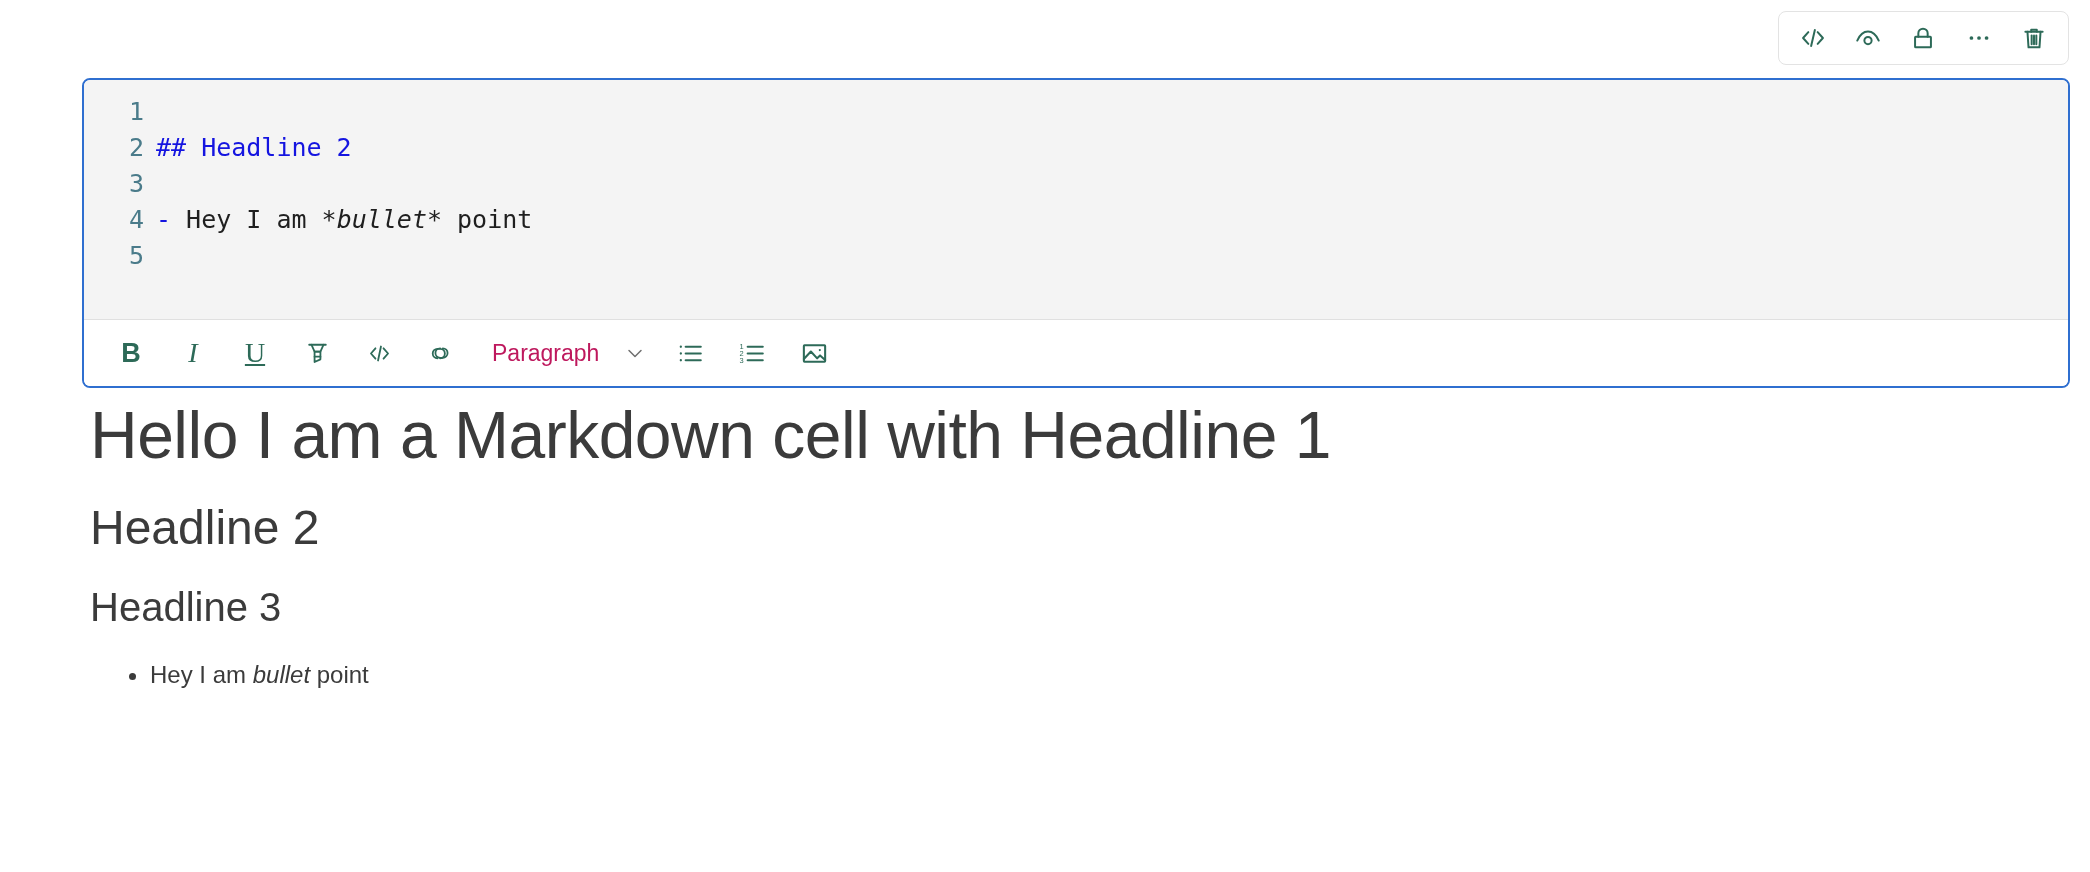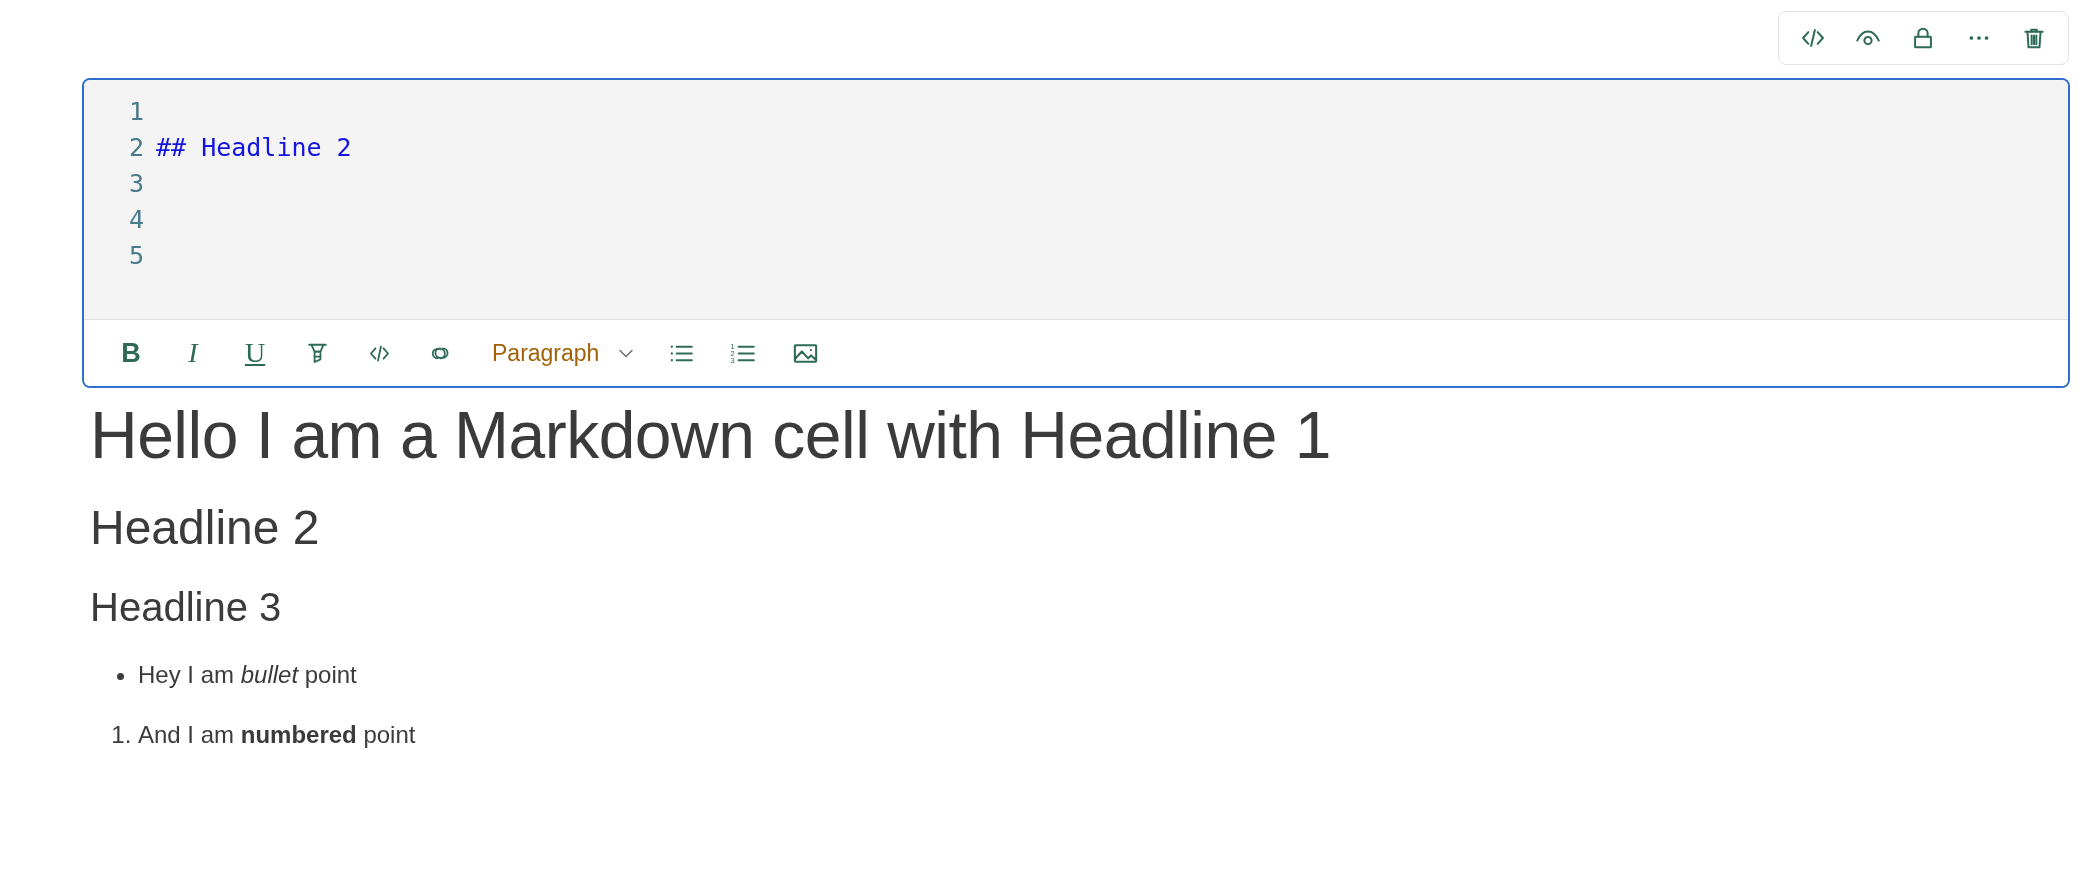--- a/index.html
+++ b/index.html
@@ -117,25 +117,25 @@
     padding: 0 6px;
     font-family: "Liberation Serif", serif;
     font-size: 28px;
   }
   .fmt-btn.bold   { font-family: "Liberation Sans", sans-serif; font-weight: bold; font-size: 27px; }
   .fmt-btn.italic { font-style: italic; font-size: 28px; }
   .fmt-btn.underline { text-decoration: underline; font-size: 28px; }
   .fmt-select {
     display: flex;
     align-items: center;
-    gap: 15px;
+    gap: 24px;
     height: 46px;
     padding: 0 10px 0 14px;
     margin-left: 4px;
-    color: #a16207;
+    color: #be185d;
     font-family: "Liberation Sans", sans-serif;
     font-size: 23px;
     cursor: pointer;
   }
   .fmt-select .chev { color: #6f6f6f; display: flex; }
   .fmt-btn svg { display: block; }
 
   
   .preview {
     position: absolute;
@@ -166,21 +166,21 @@
     color: #3b3b3b;
   }
   .preview ul, .preview ol {
     margin: 26px 0 0 0;
     padding-left: 48px;
     font-size: 24px;
     line-height: 1.5;
     color: #3b3b3b;
   }
   .preview ol { margin-top: 24px; }
-  .preview li { margin: 0; }
+  .preview li { margin: 12px; }
   .preview em { font-style: italic; }
   .preview strong { font-weight: bold; }
 </style>
 </head>
 <body>
 
 <div class="cell-toolbar">
 
   <div class="tb-btn" title="Show code">
     <span>
@@ -246,20 +246,21 @@
       <span class="gutter">2</span>
       <span class="code-text"><span class="tok-heading">## </span><span class="tok-heading">Headline 2</span></span>
     </div>
 
     <div class="code-line">
       <span class="gutter">3</span>
     </div>
 
     <div class="code-line">
       <span class="gutter">4</span>
+      <span class="code-text"><span class="tok-marker">- </span><span>Hey I am </span><span class="tok-em">*bullet*</span><span> point</span></span>
     </div>
 
     <div class="code-line">
       <span class="gutter">5</span>
     </div>
 
   </div>
 
   <div class="format-bar">
 
@@ -348,17 +349,14 @@
 <div class="preview">
 
   <h1>Hello I am a Markdown cell with Headline 1</h1>
   <h2>Headline 2</h2>
   <h3>Headline 3</h3>
 
   <ul>
     <li><span>Hey I am </span><em>bullet</em><span> point</span></li>
   </ul>
 
-  <ol>
-    <li><span>And I am </span><strong>numbered</strong><span> point</span></li>
-  </ol>
 
 </div>
 
 </body></html>

